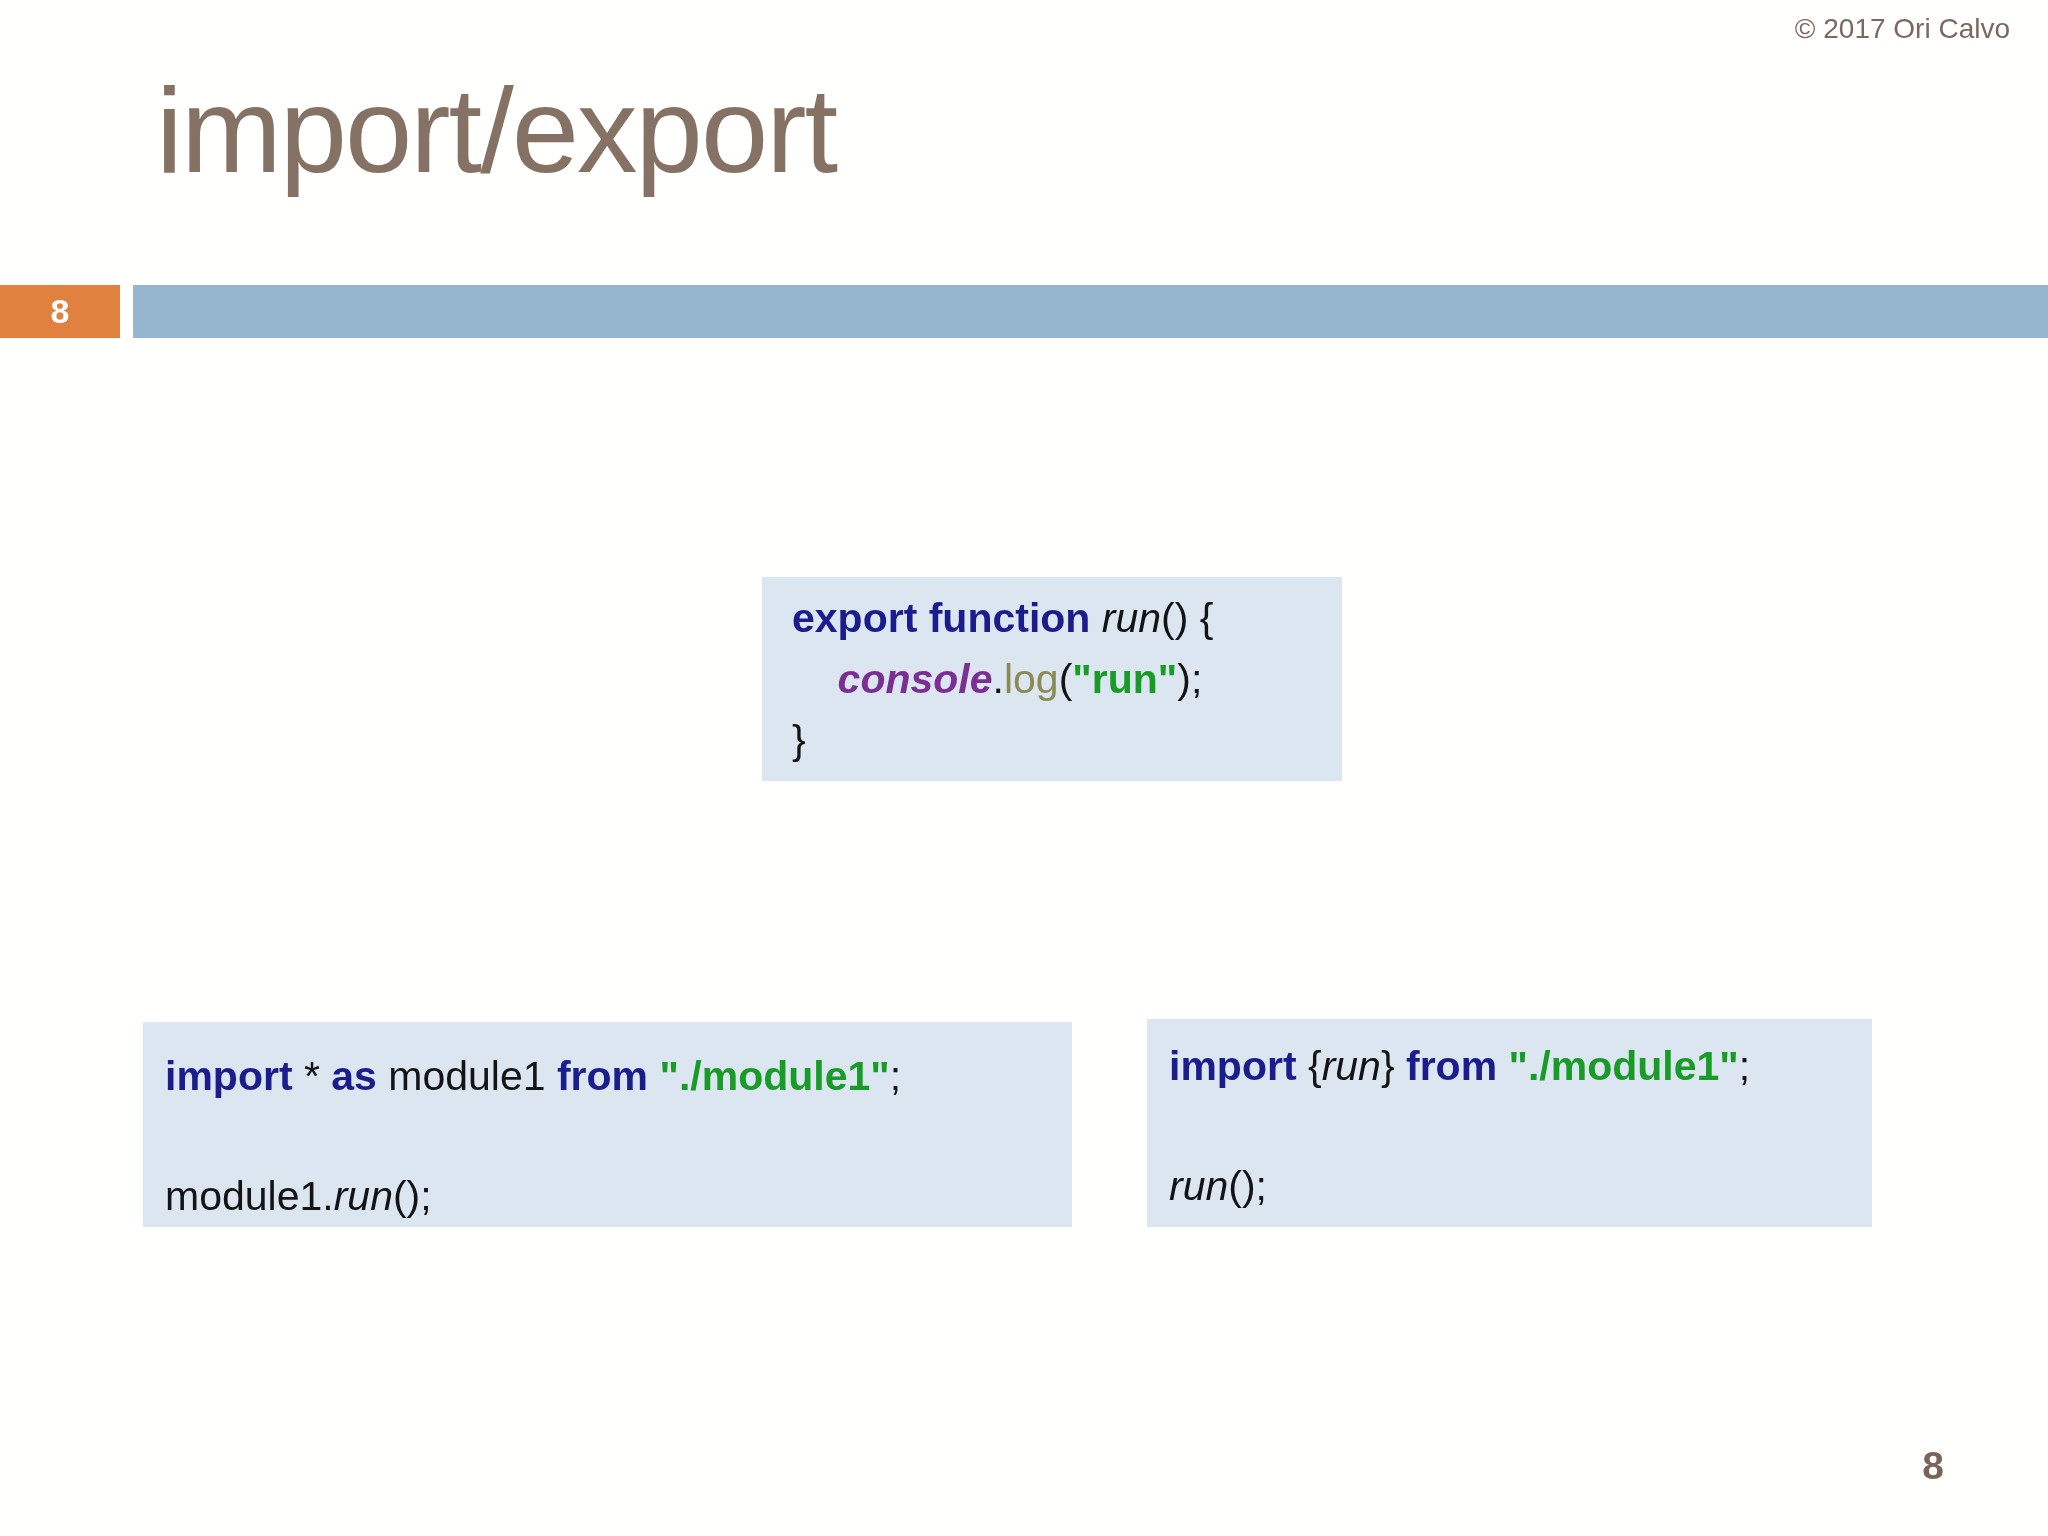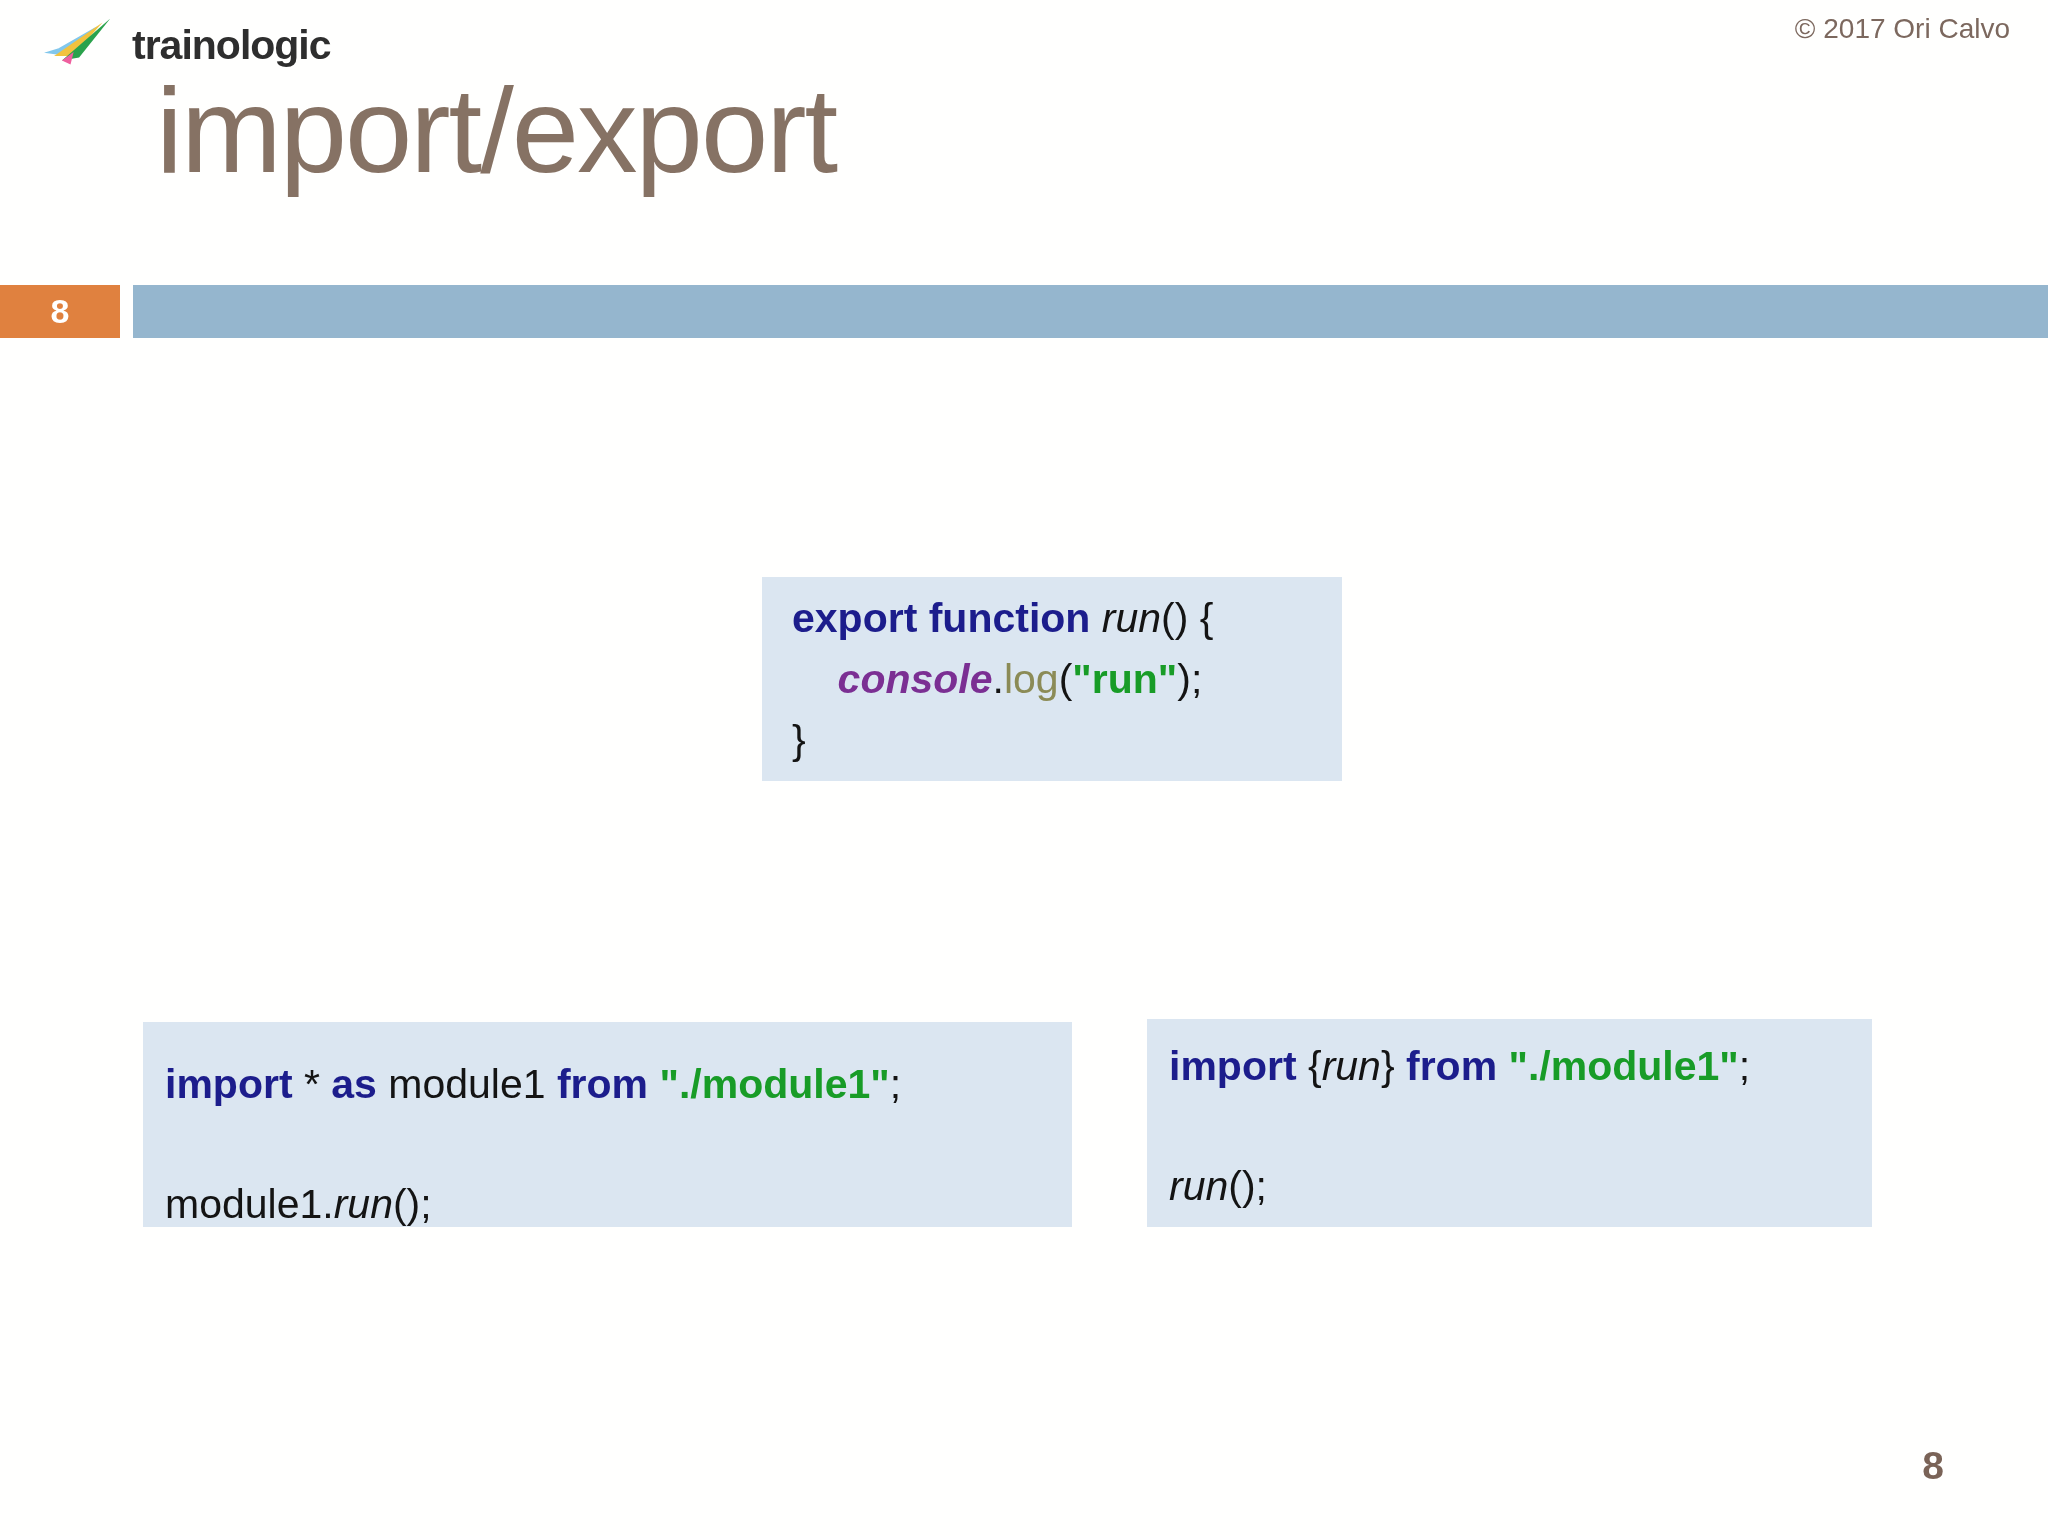--- a/index.html
+++ b/index.html
@@ -39,21 +39,21 @@
 
   
   .codebox {
     position:absolute;
     background:var(--code-background, #dbe6f1);
     font-size:41px; color:#141414;
     white-space:pre;
   }
   .codebox .code-line { height:61px; line-height:61px; }
   .codebox-export { left:762px; top:577px; width:580px; height:204px; padding:11px 0 0 30px; }
-  .codebox-left   { left:143px; top:1022px; width:929px; height:205px; padding:32px 0 0 22px; }
+  .codebox-left   { left:143px; top:1022px; width:929px; height:205px; padding:24px 0 0 22px; }
   .codebox-left .code-line, .codebox-right .code-line { height:60px; line-height:60px; }
   .codebox-right  { left:1147px; top:1019px; width:725px; height:208px; padding:17px 0 0 22px; }
 
   .tok-kw     { color:var(--keyword-blue, #1c1d8c); font-weight:700; }
   .tok-plain  { color:#141414; }
   .tok-ital   { color:#141414; font-style:italic; }
   .tok-obj    { color:var(--object-purple, #7b2f93); font-weight:700; font-style:italic; }
   .tok-method { color:var(--method-olive, #8b8b56); }
   .tok-str    { color:var(--string-green, #189c27); font-weight:700; }
 
@@ -61,31 +61,20 @@
   .page-number {
     position:absolute; right:104px; top:1444px;
     font-size:39px; font-weight:700; color:#7a6357;
   }
 </style>
 </head>
 <body>
 
 <div class="slide">
 
-  <div class="logo">
-    <span>
-      <svg width="78" height="58" viewBox="0 0 100 74">
-        <polygon points="0,47 23,40 12,45 68,13 30,51" fill="#82c7ec"></polygon>
-        <polygon points="13,51 75,8 37,51" fill="#f2c23e"></polygon>
-        <polygon points="23,57 85,3 45,53" fill="#2aa24c"></polygon>
-        <polygon points="23,57 38,46 34,62" fill="#ef5f9e"></polygon>
-      </svg>
-    </span>
-    <span class="logo-text">trainologic</span>
-  </div>
 
   <div class="copyright">© 2017 Ori Calvo</div>
 
   <div class="title">import/export</div>
 
   <div class="badge">8</div>
   <div class="band"></div>
 
   <div class="codebox codebox-export"><div class="code-line"><span class="tok-kw">export function</span><span class="tok-plain"> </span><span class="tok-ital">run</span><span class="tok-plain">() {</span></div><div class="code-line"><span class="tok-plain">    </span><span class="tok-obj">console</span><span class="tok-plain">.</span><span class="tok-method">log</span><span class="tok-plain">(</span><span class="tok-str">"run"</span><span class="tok-plain">);</span></div><div class="code-line"><span class="tok-plain">}</span></div></div>
 

